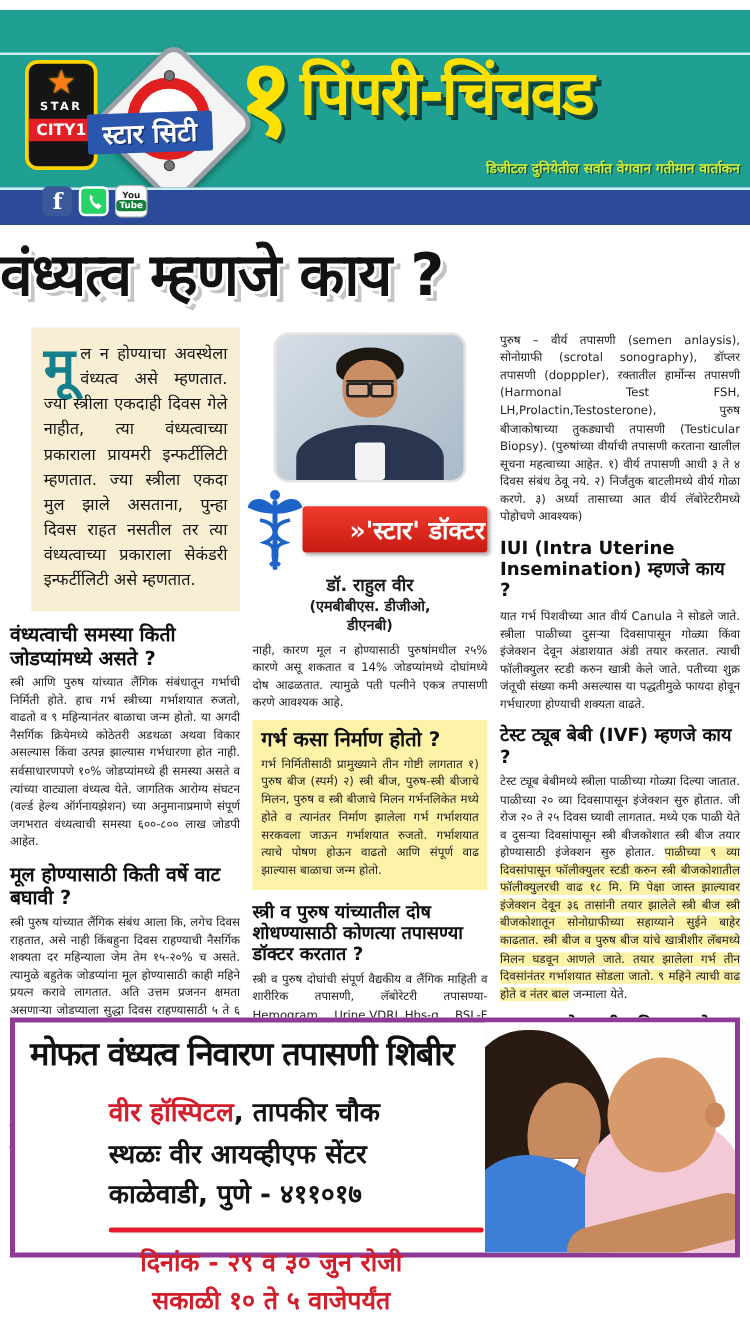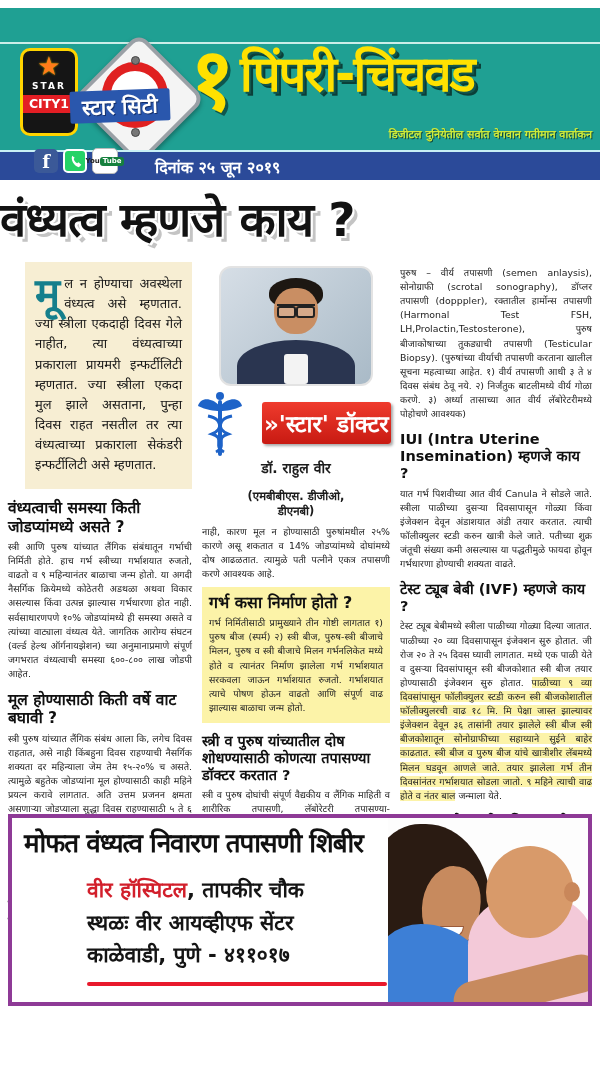--- a/index.html
+++ b/index.html
@@ -31,21 +31,21 @@
   .mast-tagline{position:absolute;right:8px;top:118px;font-size:11px;font-weight:bold;color:#cdea3a;
                 text-shadow:1px 1px 0 #0c4a42;white-space:nowrap;}
 
   
   .datebar{position:absolute;left:0;top:150px;width:600px;height:28px;background:#2b4a99;
            border-top:2px solid #c9f0f5;}
   .social{position:absolute;left:34px;top:-4px;display:flex;gap:5px;align-items:center;}
   .ic{width:24px;height:24px;border-radius:5px;display:flex;align-items:center;justify-content:center;}
   .ic-fb{background:#3b5998;color:#fff;font-weight:bold;font-family:"DejaVu Serif",serif;font-size:18px;}
   .ic-wa{background:#25d366;border:2px solid #fff;box-sizing:border-box;}
-  .ic-yt{background:#fff;border:1px solid #bbb;flex-direction:row;gap:0;}
+  .ic-yt{background:#fff;border:1px solid #bbb;flex-direction:column;gap:0;}
   .yt-you{font-size:7px;font-weight:bold;color:#222;line-height:7px;}
   .yt-tube{font-size:7px;font-weight:bold;color:#fff;background:#15803d;border-radius:3px;
            padding:0 3px;line-height:9px;}
   .datetext{position:absolute;left:155px;top:4px;color:#fff;font-size:16px;font-weight:bold;}
 
   
   .headline{position:absolute;left:0;top:186px;width:600px;margin:0;text-align:left;
             font-size:47px;font-weight:bold;color:#121212;letter-spacing:-1px;
             text-shadow:-2px -2px 0 #fff,2px -2px 0 #fff,-2px 2px 0 #fff,2px 2px 0 #fff,5px 5px 0 #c4c4c4;}
 
@@ -71,24 +71,24 @@
   .d-hair{position:absolute;top:10px;left:50%;transform:translateX(-50%);width:54px;height:30px;
           background:#1d1712;border-radius:50% 50% 40% 40%;}
   .d-face{position:absolute;top:20px;left:50%;transform:translateX(-50%);width:44px;height:46px;
           background:#c98e63;border-radius:46%;}
   .d-glasses{position:absolute;top:36px;left:50%;transform:translateX(-50%);width:38px;height:9px;
              border-top:2px solid #222;display:flex;justify-content:space-between;}
   .d-glasses span{width:15px;height:8px;border:2px solid #222;border-radius:3px;background:rgba(255,255,255,.25);}
   .doctor-row{display:flex;align-items:center;margin-top:2px;}
   .caduceus{flex:0 0 44px;margin-left:-4px;}
   .badge{flex:1;background:linear-gradient(180deg,#ef3b2d,#c81a12);color:#fff;font-weight:bold;
-         font-size:23px;text-align:left;padding:5px 2px;border-radius:3px;
-         box-shadow:2px 2px 3px rgba(0,0,0,.35);white-space:nowrap;margin-left:20px;}
+         font-size:20px;text-align:right;padding:5px 2px;border-radius:3px;
+         box-shadow:2px 2px 3px rgba(0,0,0,.35);white-space:nowrap;}
   .doc-name{text-align:center;font-size:14px;font-weight:bold;margin-top:0;}
-  .doc-deg{text-align:center;font-size:11.5px;font-weight:bold;width:120px;margin:12px auto 6px;line-height:1.3;}
+  .doc-deg{text-align:center;font-size:11.5px;font-weight:bold;width:120px;margin:1px auto 6px;line-height:1.3;}
   .hl-box{background:#fcf3a8;padding:7px 7px 8px;margin:6px 0;}
   .hl-box h2{margin:0 0 3px;font-size:16px;}
   .hl-box p{margin:0;}
   .hl{background:#fcf3a8;}
   .need-item{font-size:9.4px;line-height:1.55;color:#222;text-align:left;}
 
   
   .banner{position:absolute;left:8px;top:814px;width:584px;height:192px;border:4px solid #8e3a96;
           background:#fff;box-sizing:border-box;}
   .banner-title{margin:6px 0 0 12px;font-size:26px;font-weight:bold;color:#101010;letter-spacing:-1px;}
@@ -141,21 +141,20 @@
       <div class="ic ic-wa">
         <svg width="15" height="15" viewBox="0 0 18 18">
           <path d="M5 2 C3 7 7 14 13 16 l3-3 -3.5-3 -1.5 1.2 c-2-1-3.6-3-4.2-5.2 L8 4.6 5 2 Z" fill="#ffffff"></path>
         </svg>
       </div>
       <div class="ic ic-yt">
         <div class="yt-you">You</div>
         <div class="yt-tube">Tube</div>
       </div>
     </div>
-    <div class="datetext">दिनांक २५ जून २०१९</div>
   </div>
 
   <h1 class="headline">वंध्यत्व म्हणजे काय ?</h1>
 
   <section class="col col-left">
     <div class="intro-box">
       <span class="dropcap">मू</span><span>ल न होण्याचा अवस्थेला वंध्यत्व असे म्हणतात. ज्या स्त्रीला एकदाही दिवस गेले नाहीत, त्या वंध्यत्वाच्या प्रकाराला प्रायमरी इन्फर्टीलिटी म्हणतात. ज्या स्त्रीला एकदा मुल झाले असताना, पुन्हा दिवस राहत नसतील तर त्या वंध्यत्वाच्या प्रकाराला सेकंडरी इन्फर्टीलिटी असे म्हणतात.</span>
     </div>
     <h2>वंध्यत्वाची समस्या किती जोडप्यांमध्ये असते ?</h2>
     <p>स्त्री आणि पुरुष यांच्यात लैंगिक संबंधातून गर्भाची निर्मिती होते. हाच गर्भ स्त्रीच्या गर्भाशयात रुजतो, वाढतो व ९ महिन्यानंतर बाळाचा जन्म होतो. या अगदी नैसर्गिक क्रियेमध्ये कोठेतरी अडथळा अथवा विकार असल्यास किंवा उत्पन्न झाल्यास गर्भधारणा होत नाही. सर्वसाधारणपणे १०% जोडप्यांमध्ये ही समस्या असते व त्यांच्या वाट्याला वंध्यत्व येते. जागतिक आरोग्य संघटन (वर्ल्ड हेल्थ ऑर्गनायझेशन) च्या अनुमानाप्रमाणे संपूर्ण जगभरात वंध्यत्वाची समस्या ६००-८०० लाख जोडपी आहेत.</p>
@@ -221,15 +220,19 @@
       <div class="b-ear"></div>
       <div class="m-arm"></div>
     </div>
     <div class="banner-title">मोफत वंध्यत्व निवारण तपासणी शिबीर</div>
     <div class="addr">
       <div><span class="red">वीर हॉस्पिटल</span><span>, तापकीर चौक</span></div>
       <div>स्थळः वीर आयव्हीएफ सेंटर</div>
       <div>काळेवाडी, पुणे - ४११०१७</div>
     </div>
     <div class="redline"></div>
+    <div class="dates">
+      <div>दिनांक - २९ व ३० जुन रोजी</div>
+      <div>सकाळी १० ते ५ वाजेपर्यंत</div>
+    </div>
   </footer>
 
 </div>
 
 </body></html>

